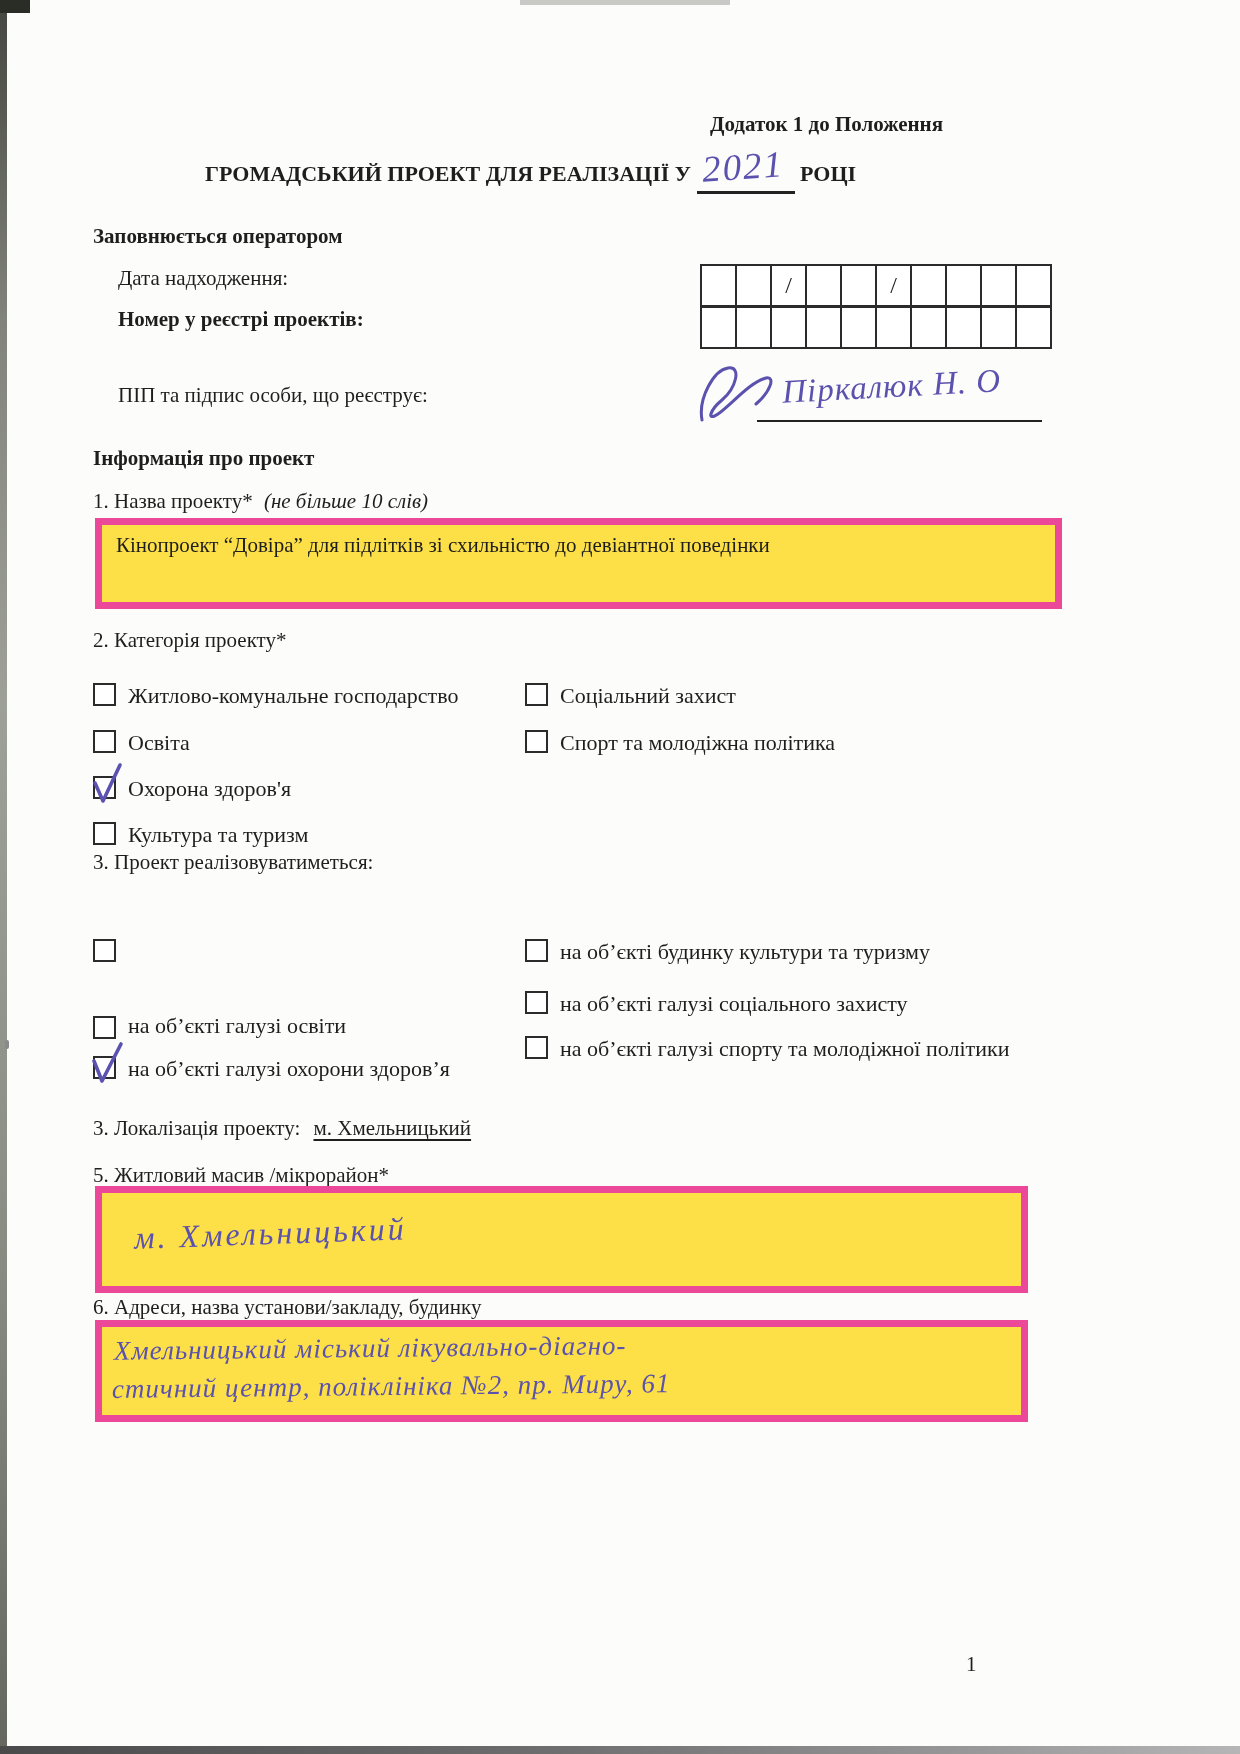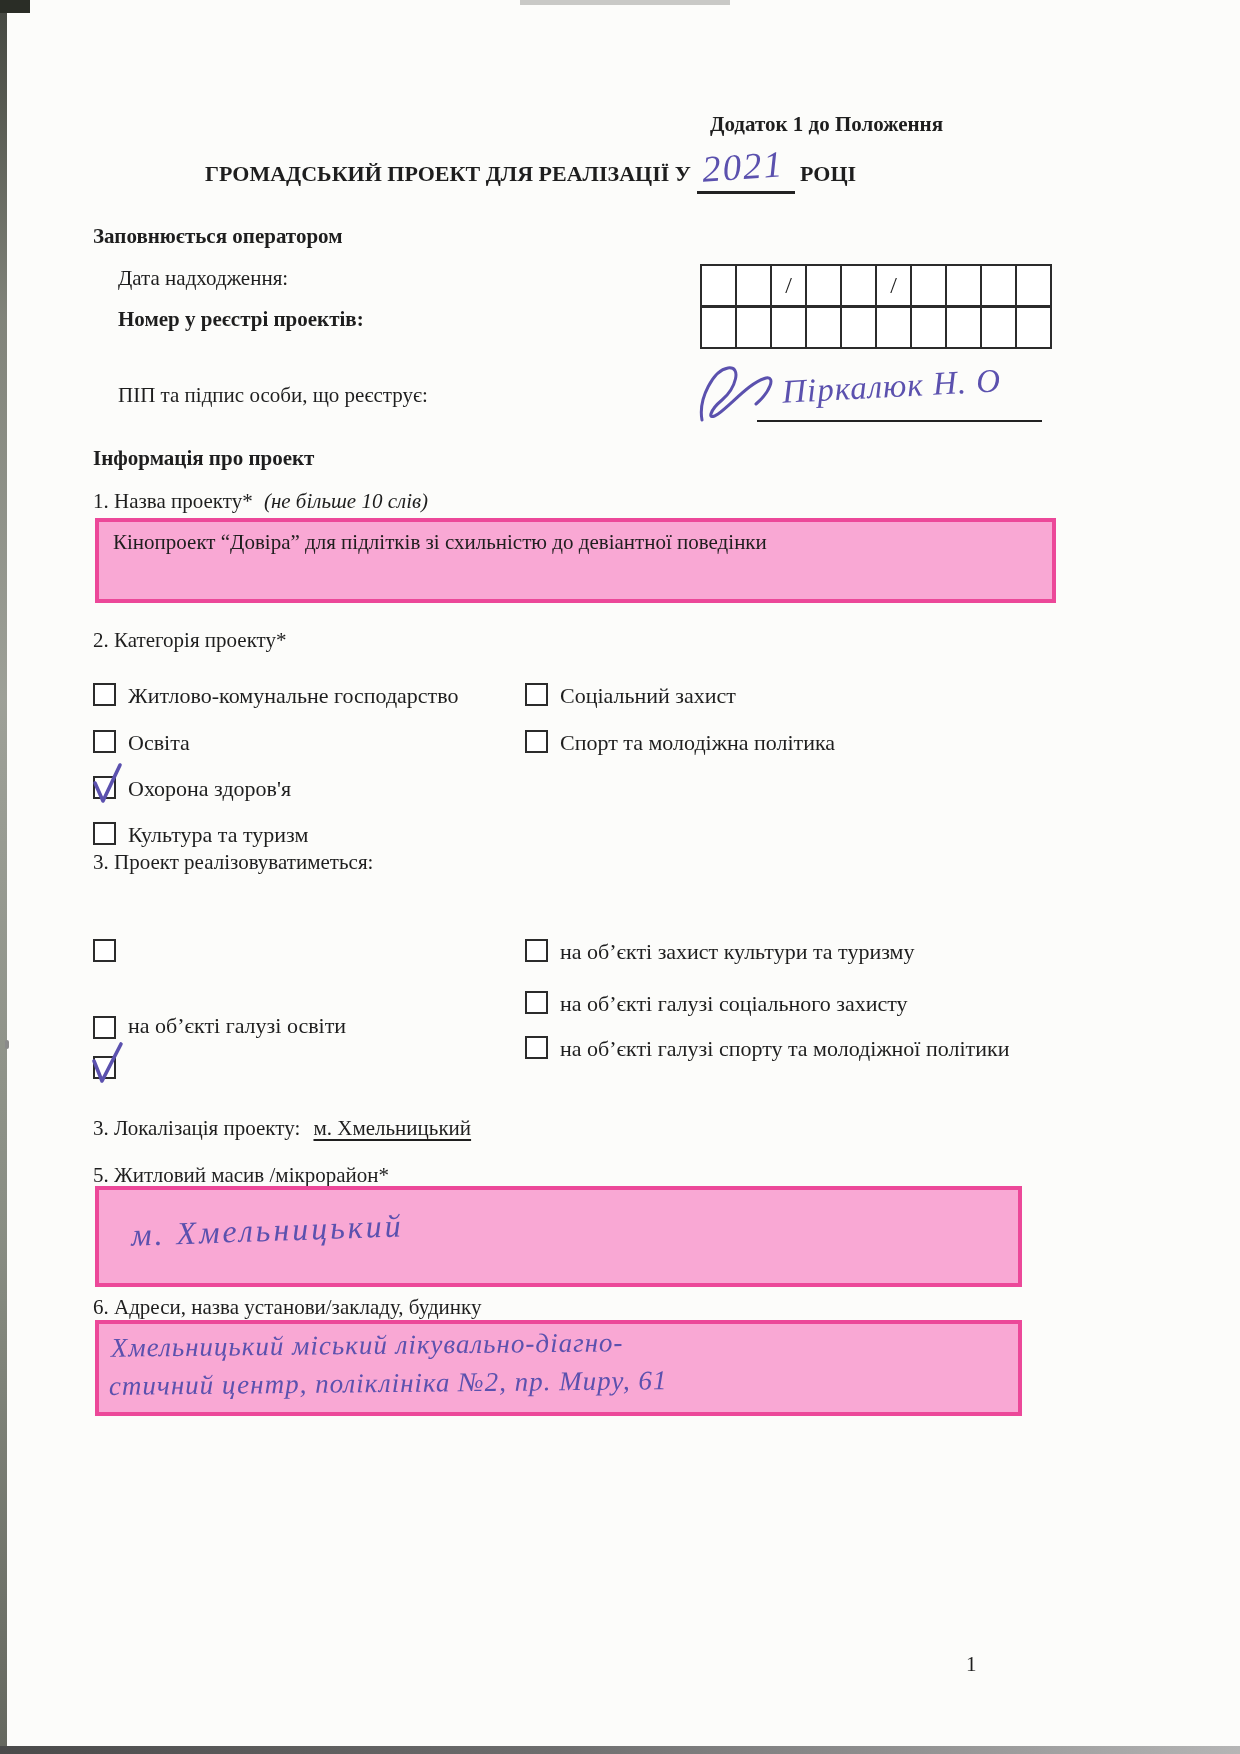--- a/index.html
+++ b/index.html
@@ -25,21 +25,21 @@
   .hand{font-family:"Liberation Serif", serif;font-style:italic;color:#5b51ae;}
   
   .gridrow{display:flex;}
   .gridcell{
     width:33px;height:39px;border:2px solid #2b2b2b;margin-left:-2px;
     display:flex;align-items:center;justify-content:center;
     font-size:24px;background:#fff;flex:none;
   }
   .gridcell:first-child{margin-left:0;}
   
-  .inputbox{border:4px solid #ec4899;background:#f9a8d4;}
+  .inputbox{border:7px solid #ec4899;background:#fde047;}
   
   .cb-item{position:absolute;display:flex;gap:12px;align-items:flex-start;font-size:22px;line-height:1.45;}
   .cb{width:19px;height:19px;border:2px solid #2b2b2b;background:#fff;flex:none;margin-top:3px;position:relative;}
   .tick{position:absolute;left:-7px;top:-17px;width:40px;height:46px;pointer-events:none;}
   .underline-black{background:#222;}
   .q4-value{text-decoration:underline;text-underline-offset:4px;text-decoration-thickness:2px;}
 </style>
 </head>
 <body>
 
@@ -135,40 +135,41 @@
   <span>Культура та туризм</span>
 </div>
 
 <div class="abs fs21" style="left:93px;top:850px;">3. Проект реалізовуватиметься:</div>
 
 <div class="cb-item" style="left:93px;top:936px;width:360px;">
   <span class="cb"></span>
 </div>
 <div class="cb-item" style="left:525px;top:936px;">
   <span class="cb"></span>
-  <span>на об’єкті захист культури та туризму</span>
+  <span>на об’єкті будинку культури та туризму</span>
 </div>
 <div class="cb-item" style="left:525px;top:988px;">
   <span class="cb"></span>
   <span>на об’єкті галузі соціального захисту</span>
 </div>
 <div class="cb-item" style="left:93px;top:1010px;align-items:center;">
   <span class="cb"></span>
   <span>на об’єкті галузі освіти</span>
 </div>
 <div class="cb-item" style="left:525px;top:1033px;">
   <span class="cb"></span>
   <span>на об’єкті галузі спорту та молодіжної політики</span>
 </div>
 <div class="cb-item" style="left:93px;top:1053px;">
   <span class="cb">
     <svg class="tick" viewBox="0 0 40 46">
       <path d="M6 20 L14 40 L33 3" stroke="#5b51ae" stroke-width="3.6" fill="none" stroke-linecap="round" stroke-linejoin="round"></path>
     </svg>
   </span>
+  <span>на об’єкті галузі охорони здоров’я</span>
 </div>
 
 <div class="abs fs21" style="left:93px;top:1116px;">
   <span>3. Локалізація проекту:</span>
   <span class="q4-value bold" style="margin-left:8px;font-weight:normal;">м. Хмельницький</span>
 </div>
 
 <div class="abs fs21" style="left:93px;top:1163px;">5. Житловий масив /мікрорайон*</div>
 <div class="abs inputbox" style="left:95px;top:1186px;width:919px;height:93px;">
   <div class="hand" style="position:absolute;left:32px;top:22px;font-size:32px;transform:rotate(-2deg);letter-spacing:3px;">м. Хмельницький</div>

